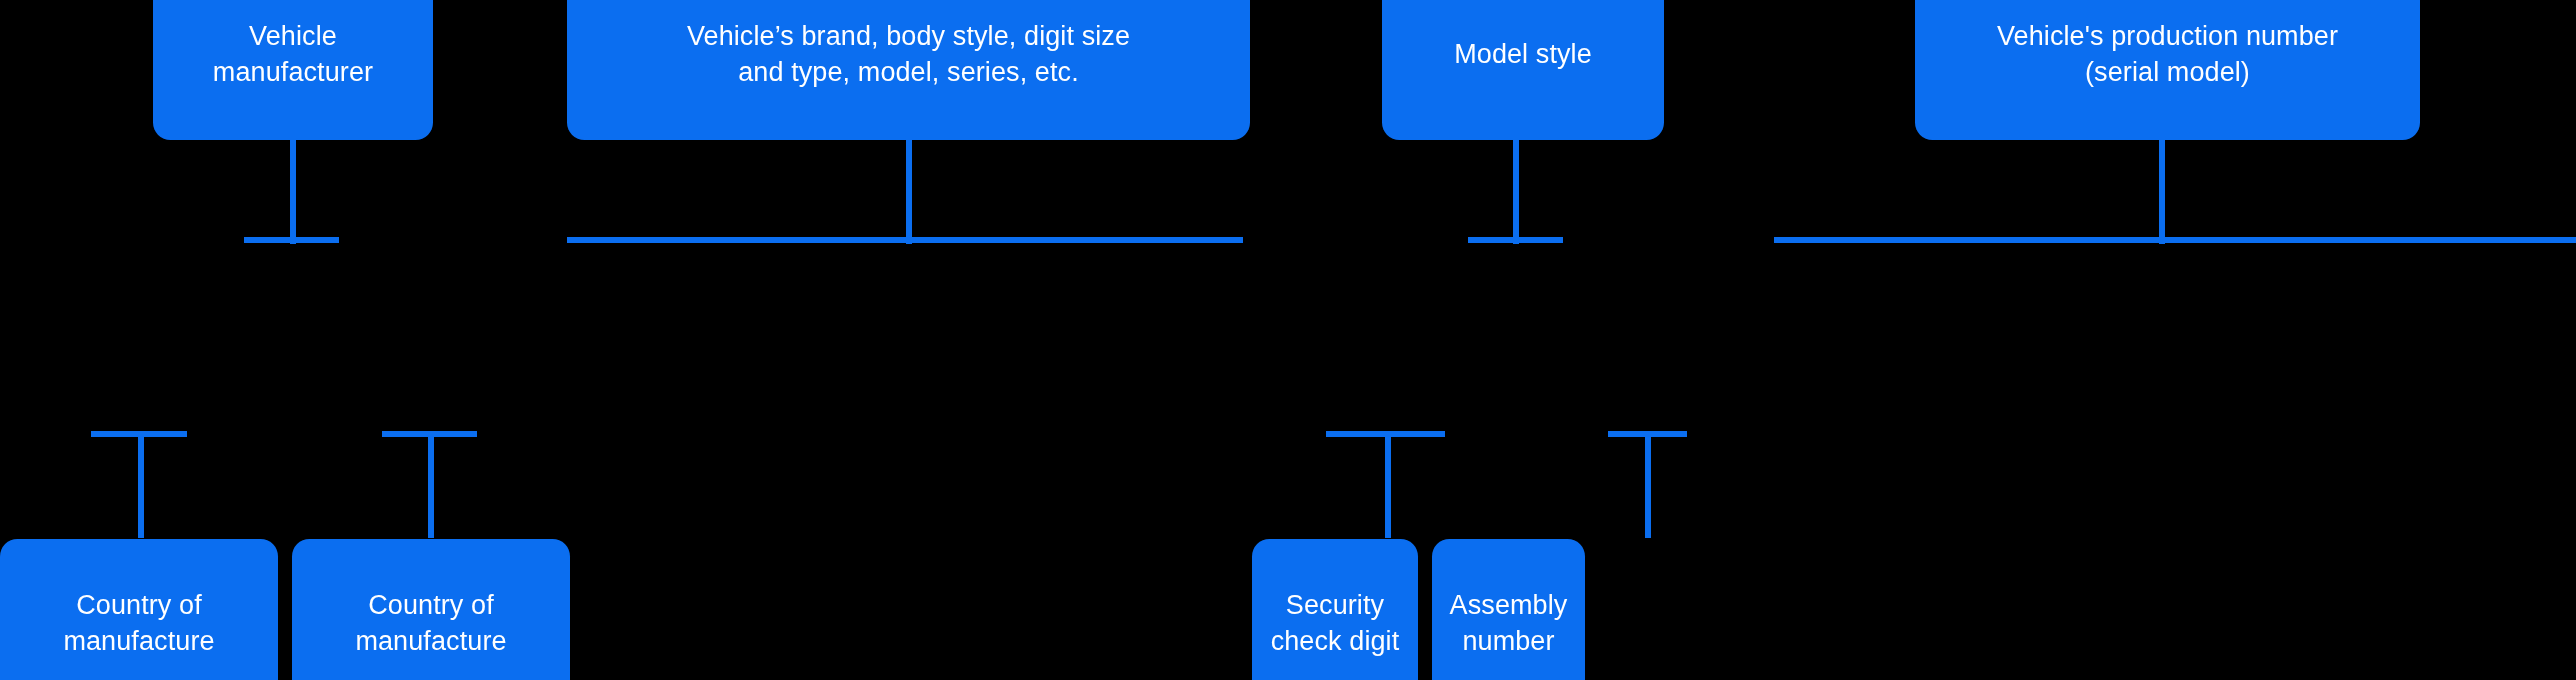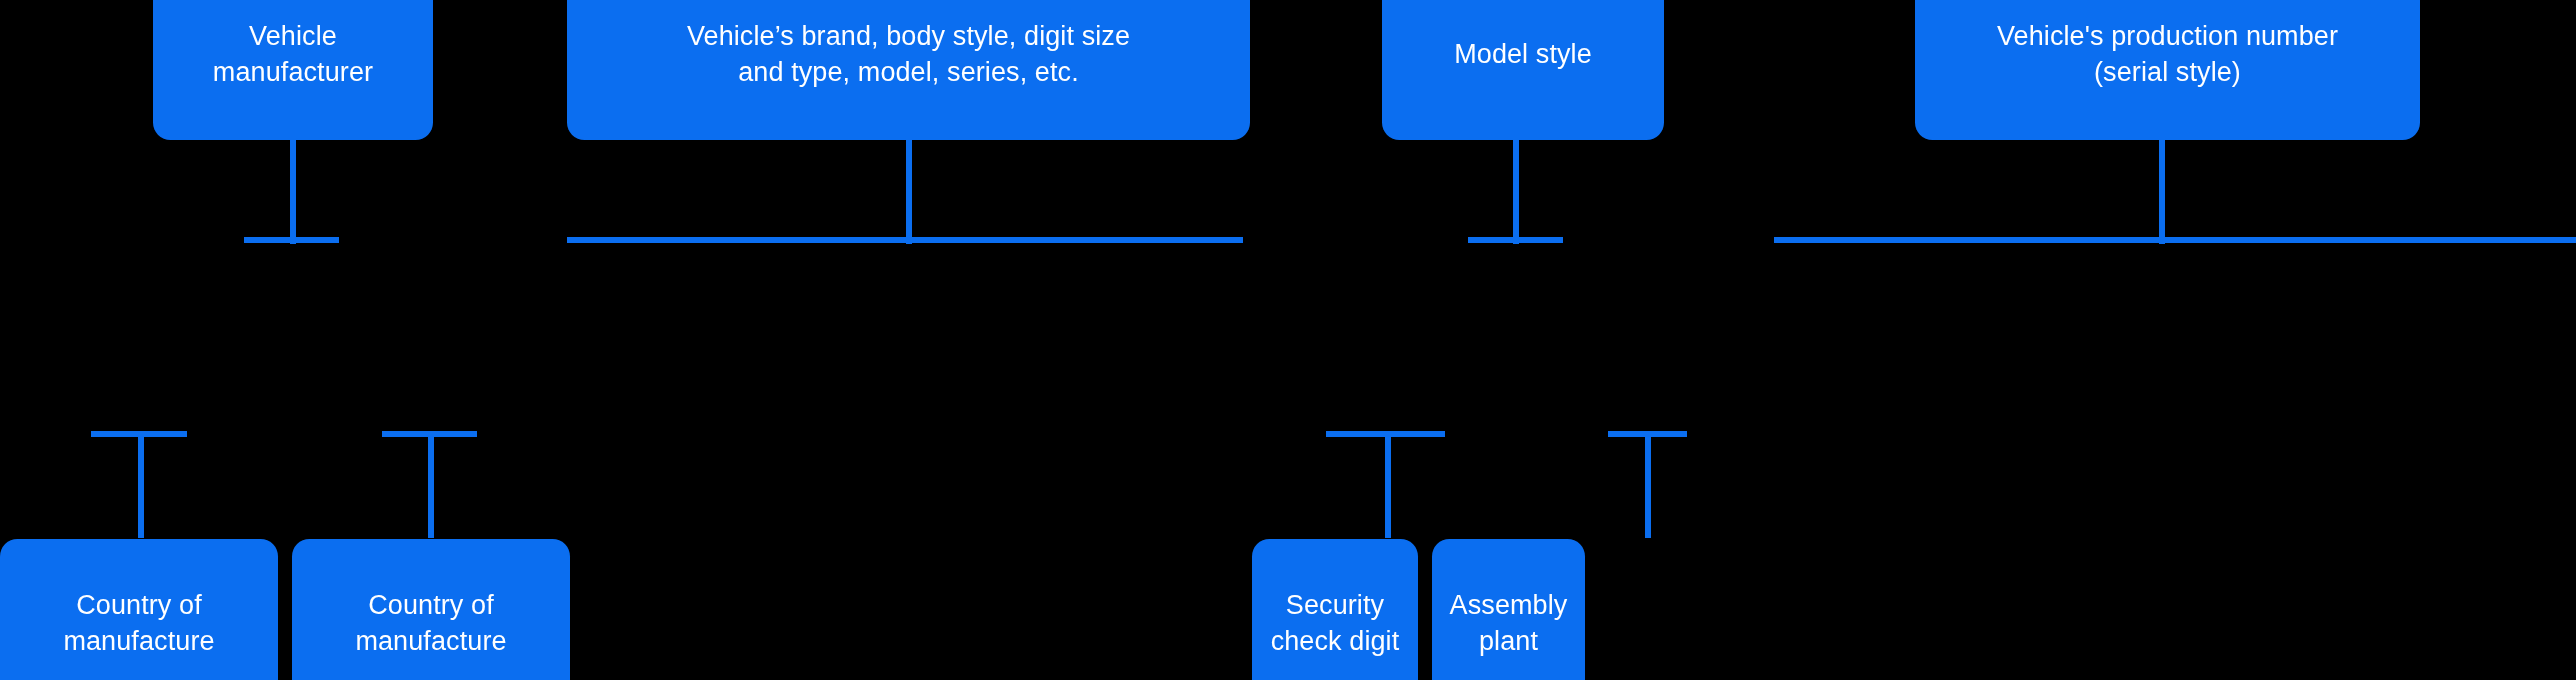--- a/index.html
+++ b/index.html
@@ -85,23 +85,23 @@
     <div class="connector">
       <div class="conn-bar" style="left: 1608px; top: 431px; width: 79px; background: rgb(11, 110, 240);"></div>
       <div class="conn-stem" style="left: 1645px; top: 431px; height: 107px; background: rgb(11, 110, 240);"></div>
     </div>
     <div class="node" style="left: 153px; top: -29.5px; width: 280px; height: 169px; background: rgb(11, 110, 240); color: rgb(255, 255, 255);"><span>Vehicle
 manufacturer</span></div>
     <div class="node" style="left: 567px; top: -29.5px; width: 683px; height: 169px; background: rgb(11, 110, 240); color: rgb(255, 255, 255);"><span>Vehicle’s brand, body style, digit size
 and type, model, series, etc.</span></div>
     <div class="node" style="left: 1382px; top: -29.5px; width: 282px; height: 169px; background: rgb(11, 110, 240); color: rgb(255, 255, 255);"><span>Model style</span></div>
     <div class="node" style="left: 1915px; top: -29.5px; width: 505px; height: 169px; background: rgb(11, 110, 240); color: rgb(255, 255, 255);"><span>Vehicle's production number
-(serial style)</span></div>
+(serial model)</span></div>
     <div class="node" style="left: 0px; top: 539px; width: 278px; height: 169px; background: rgb(11, 110, 240); color: rgb(255, 255, 255);"><span>Country of
 manufacture</span></div>
     <div class="node" style="left: 292px; top: 539px; width: 278px; height: 169px; background: rgb(11, 110, 240); color: rgb(255, 255, 255);"><span>Country of
 manufacture</span></div>
     <div class="node" style="left: 1252px; top: 539px; width: 166px; height: 169px; background: rgb(11, 110, 240); color: rgb(255, 255, 255);"><span>Security
 check digit</span></div>
     <div class="node" style="left: 1432px; top: 539px; width: 153px; height: 169px; background: rgb(11, 110, 240); color: rgb(255, 255, 255);"><span>Assembly
-plant</span></div>
+number</span></div>
   </div>
 
 
 </body></html>

